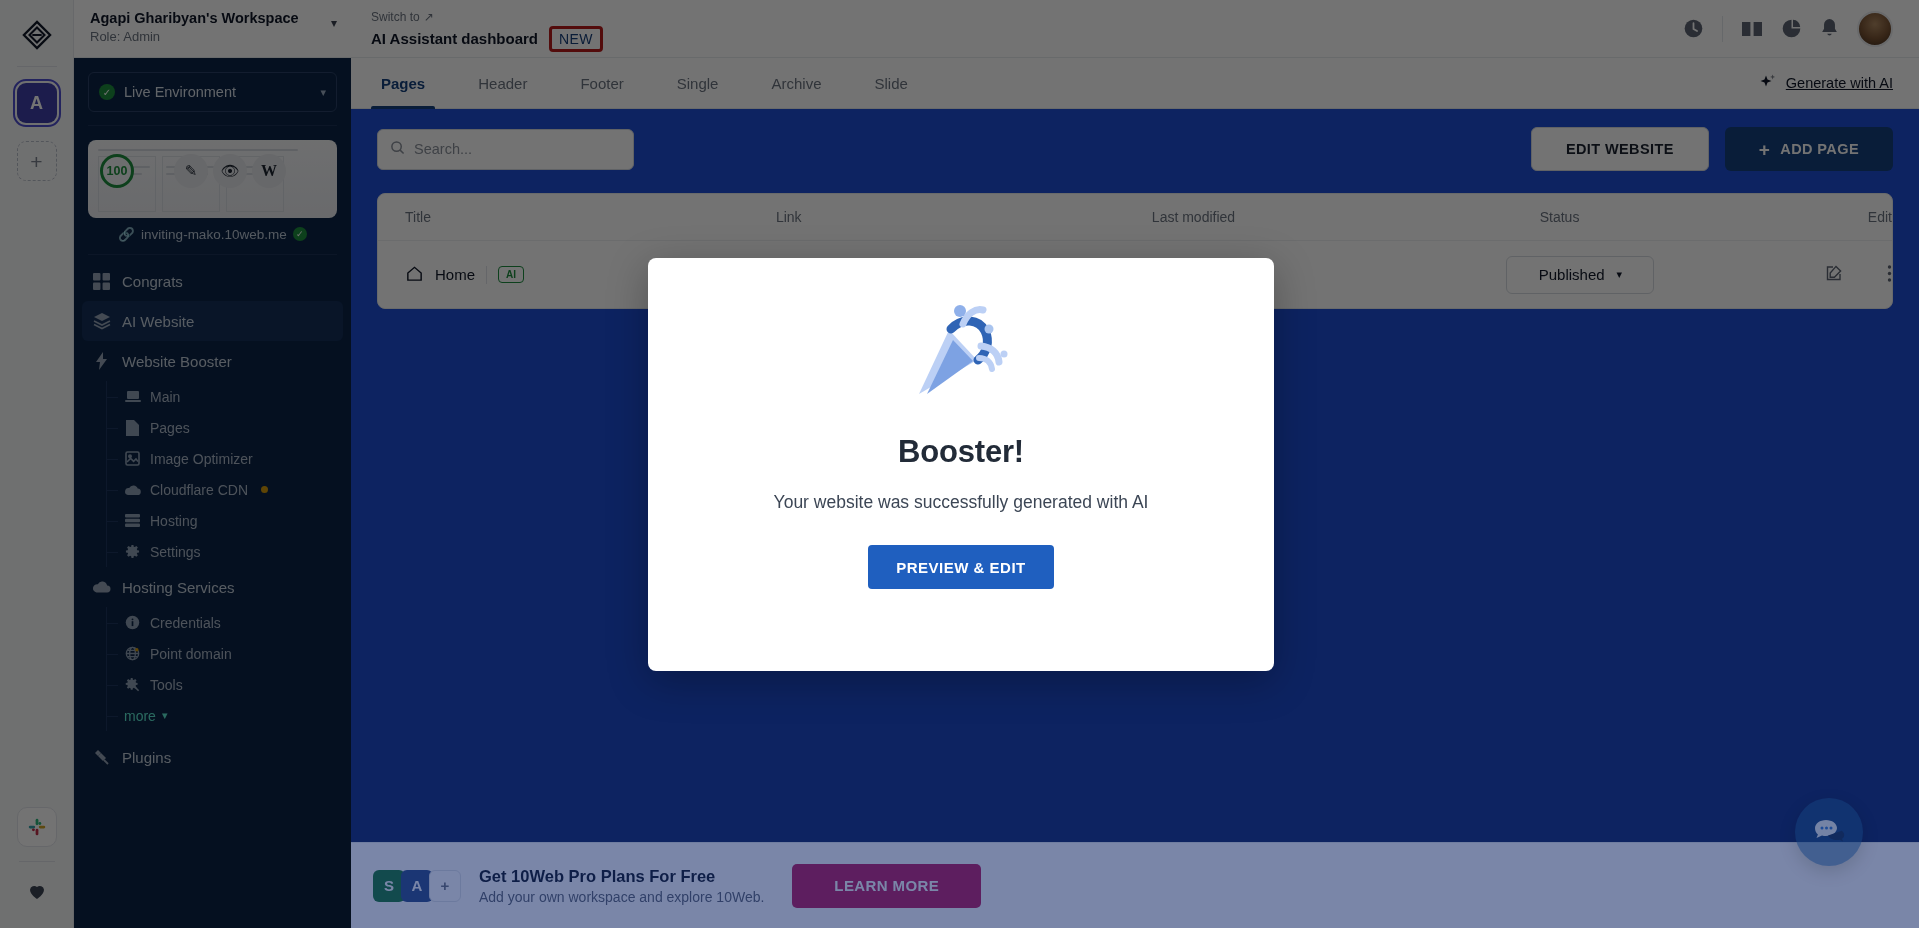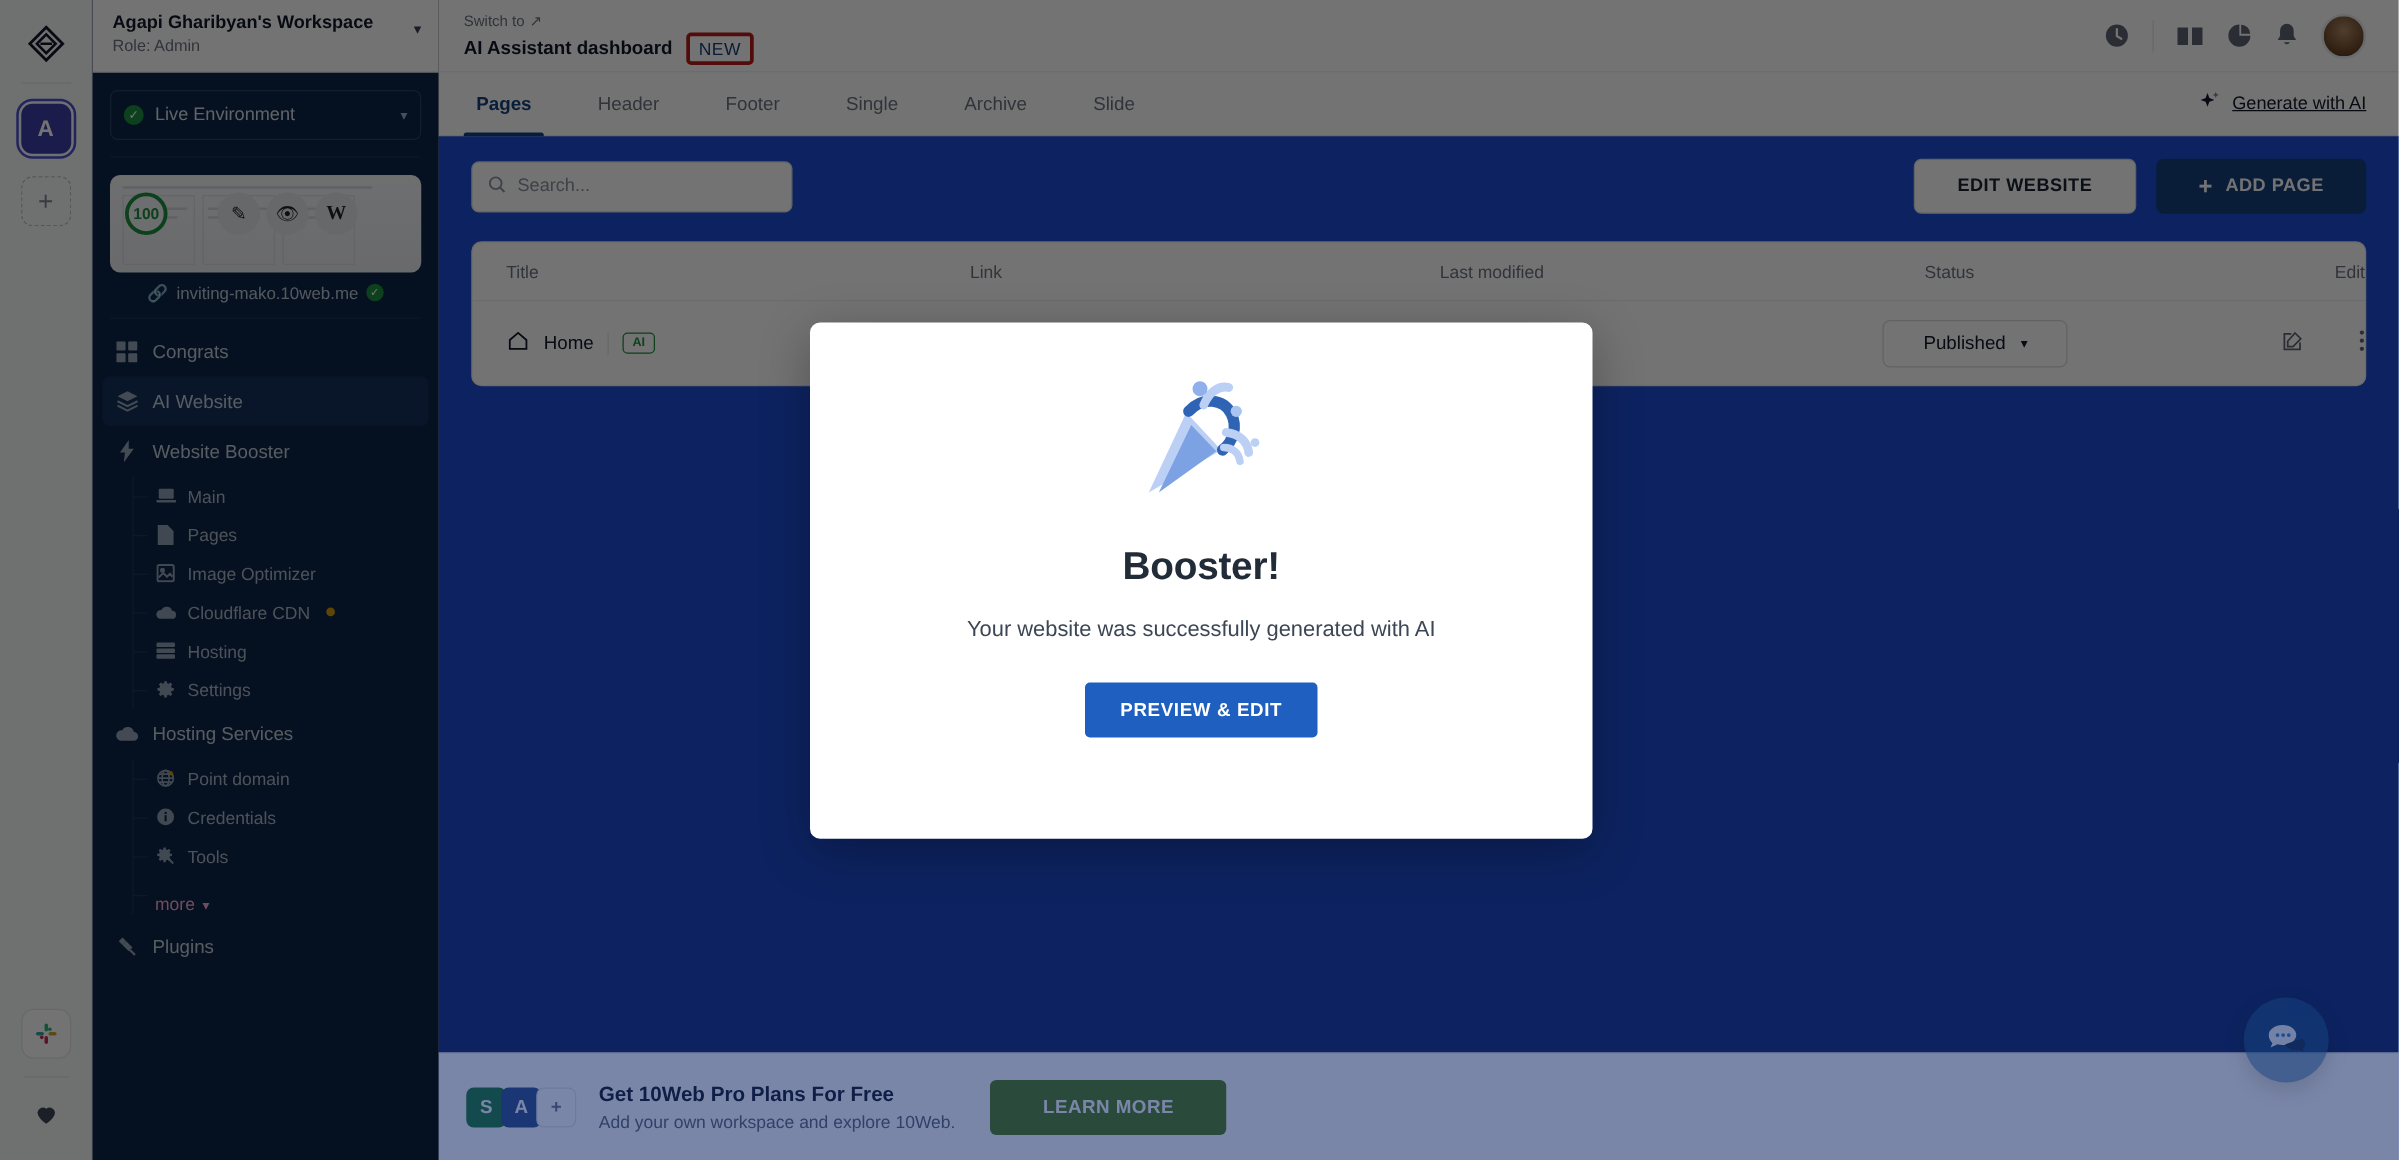--- a/index.html
+++ b/index.html
@@ -107,21 +107,21 @@
   .nav-ico { width: 19px; display:flex; align-items:center; justify-content:center; flex:0 0 auto; color:#97a5b8; }
   .sub { padding-left: 18px; position: relative; }
   .sub::before { content:""; position:absolute; left: 24px; top: 0; bottom: 0; width: 1px; background:#1d3760; }
   .nav-sub {
     display:flex; align-items:center; gap:9px;
     height: 31px; padding-left: 24px; font-size: 14px; color: #aab7c8; position: relative;
   }
   .nav-sub::before { content:""; position:absolute; left:6px; top:50%; width:12px; height:1px; background:#1d3760; }
   .sub-ico { width: 17px; display:flex; align-items:center; justify-content:center; flex:0 0 auto; color:#8fa0b6; }
   .amber { width: 7px; height: 7px; border-radius: 50%; background:#d39a0c; display:inline-block; margin-left:4px; }
-  .more-row { display:flex; align-items:flex-end; gap:6px; height:31px; padding-left:24px; font-size:14px; color:#f9a8d4; position:relative;}
+  .more-row { display:flex; align-items:center; gap:6px; height:31px; padding-left:24px; font-size:14px; color:#5eead4; position:relative;}
   .more-row::before { content:""; position:absolute; left:6px; top:50%; width:12px; height:1px; background:#1d3760; }
 
   
   .topbar {
     position: absolute; left: 351px; top: 0; right: 0; height: 58px;
     background: #fff; border-bottom: 1px solid #e7eaee;
     display: flex; align-items: center; padding: 0 26px 0 20px;
   }
   .switch-block { padding-top: 3px; }
   .switch-to { font-size: 12px; color: #6c7480; display:flex; align-items:center; gap:4px; line-height: 18px;}
@@ -198,21 +198,21 @@
   .av { width: 32px; height: 32px; border-radius: 6px; display:flex; align-items:center; justify-content:center;
         color:#fff; font-size: 15px; font-weight: 600; }
   .av.s { background: #1a7a37; }
   .av.a { background: #2c4f8c; margin-left: -4px; }
   .av.plus { background:#fff; color:#6c7480; border:1px solid #dfe3e8; margin-left:-4px; }
   .promo-text { margin-left: 18px; }
   .promo-title { font-size: 16.5px; font-weight: 700; color: #101828; }
   .promo-sub { font-size: 14px; color: #5d6573; margin-top: 3px; }
   .btn-learn {
     margin-left: 28px; height: 44px; padding: 0 42px; border-radius: 5px; border: none;
-    background: #4d7c0f; color: #fff; font-size: 15px; font-weight: 700; letter-spacing: .4px;
+    background: #be185d; color: #fff; font-size: 15px; font-weight: 700; letter-spacing: .4px;
     display:flex; align-items:center; justify-content:center;
   }
 
   
   .fab {
     position: absolute; right: 56px; bottom: 62px; width: 68px; height: 68px;
     border-radius: 50%; background: #15417e; z-index: 906;
     display:flex; align-items:center; justify-content:center;
     box-shadow: 0 6px 18px rgba(0,0,0,.25);
   }
@@ -416,38 +416,38 @@
           <svg width="19" height="14" viewBox="0 0 19 14" fill="currentColor">
               <path d="M4.5 12.5h10.4a3.5 3.5 0 0 0 .2-7A5 5 0 0 0 5.8 4.2 3.9 3.9 0 0 0 4.5 12.5z"></path>
             </svg>
         </span>
         <span>Hosting Services</span>
       </div>
 
       <div class="sub">
         <div class="nav-sub">
           <span class="sub-ico">
+            <svg width="15" height="15" viewBox="0 0 16 16" fill="currentColor">
+                <circle cx="8" cy="8" r="7.2"></circle>
+                <rect x="7.1" y="6.6" width="1.8" height="5.2" fill="#0d2547"></rect>
+                <circle cx="8" cy="4.6" r="1" fill="#0d2547"></circle>
+              </svg>
+          </span>
+          <span>Credentials</span>
+        </div>
+        <div class="nav-sub">
+          <span class="sub-ico">
             <svg width="15" height="15" viewBox="0 0 16 16" fill="none" stroke="currentColor" stroke-width="1.4">
               <circle cx="8" cy="8" r="6.6"></circle>
                 <ellipse cx="8" cy="8" rx="3" ry="6.6"></ellipse>
                 <path d="M1.6 8h12.8M2.6 4.6h10.8M2.6 11.4h10.8"></path>
               <circle cx="12.6" cy="4" r="1.8" fill="#d39a0c" stroke="none"></circle>
             </svg>
           </span>
           <span>Point domain</span>
-        </div>
-        <div class="nav-sub">
-          <span class="sub-ico">
-            <svg width="15" height="15" viewBox="0 0 16 16" fill="currentColor">
-                <circle cx="8" cy="8" r="7.2"></circle>
-                <rect x="7.1" y="6.6" width="1.8" height="5.2" fill="#0d2547"></rect>
-                <circle cx="8" cy="4.6" r="1" fill="#0d2547"></circle>
-              </svg>
-          </span>
-          <span>Credentials</span>
         </div>
         <div class="nav-sub">
           <span class="sub-ico">
             <svg width="15" height="15" viewBox="0 0 16 16" fill="currentColor">
                 <path d="M7 4.4A2.6 2.6 0 1 0 7 9.6 2.6 2.6 0 0 0 7 4.4zM13.4 8.3V6.4l-1.7-.3-.4-1.1 1-1.4-1.4-1.4-1.4 1-1.1-.4L8.1 1H6.2L5.9 2.8l-1.1.4-1.4-1L2 3.6l1 1.4-.4 1.1-1.8.3v1.9l1.8.3.4 1.1-1 1.4 1.4 1.4 1.4-1 1.1.4.3 1.8h1.9l.3-1.8 1.1-.4 1.4 1 1.4-1.4-1-1.4.4-1.1z"></path>
                 <path d="M11.5 10.5l3.6 3.6-1.2 1.2-3.6-3.6z"></path>
               </svg>
           </span>
           <span>Tools</span>
         </div>

